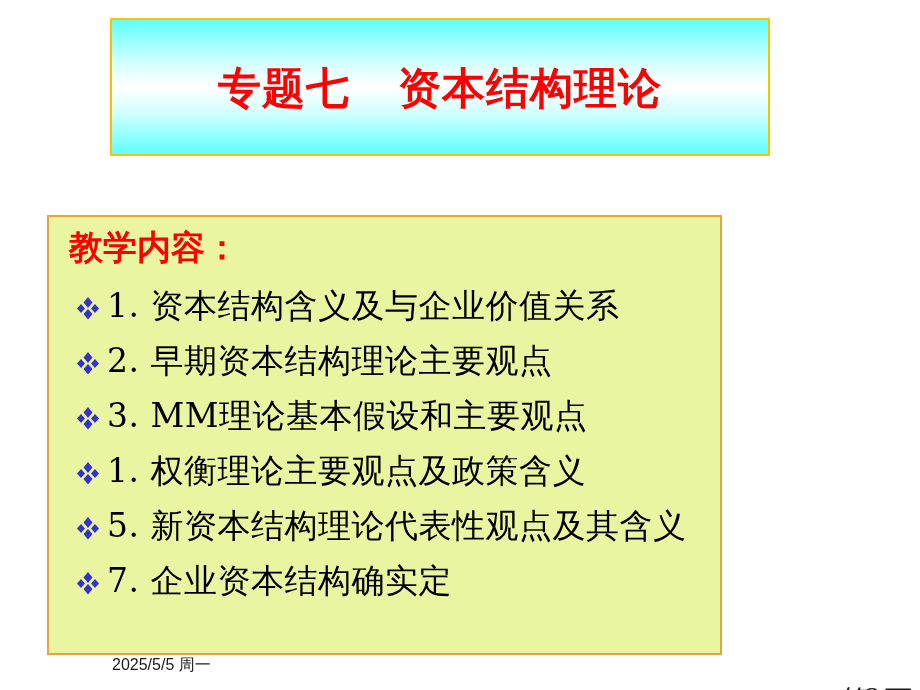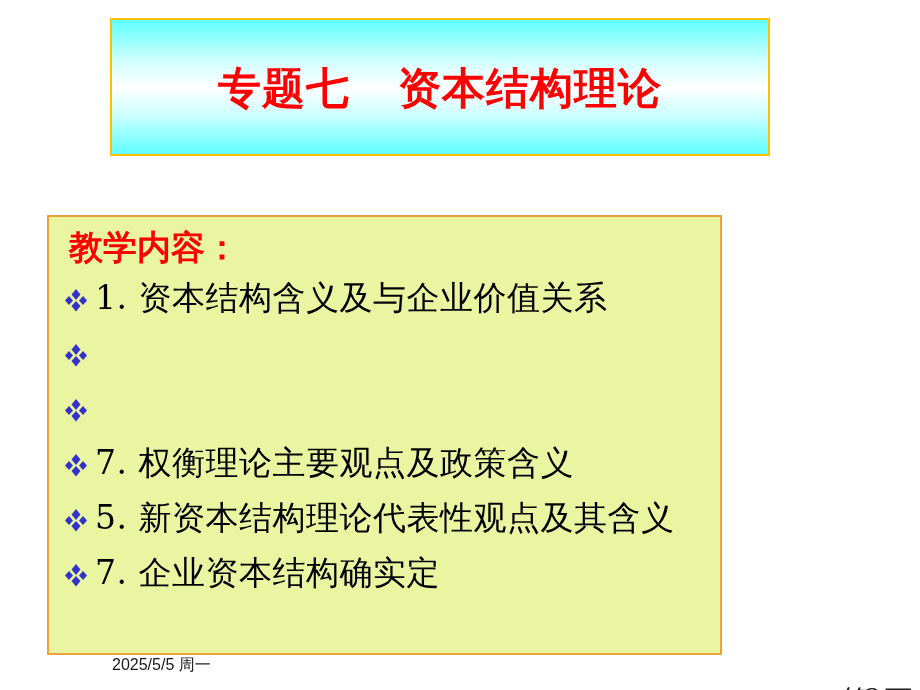--- a/index.html
+++ b/index.html
@@ -86,21 +86,21 @@
     color: #FF0000;
     font-family: "DejaVu Serif", "Liberation Serif", serif;
     font-weight: 700;
     font-size: 34px;
     line-height: 1.18;
     margin: 2px 0 4px 6px;
     white-space: pre;
   }
   .bullet-list {
     list-style: none;
-    margin: 0;
+    margin: 12px;
     padding: 0;
   }
   .bullet-item {
     display: flex;
     align-items: center;
     margin: 0 0 1px 0;
     height: 54px;
   }
   .bullet-marker {
     flex: 0 0 auto;
@@ -182,47 +182,49 @@
         <span class="bullet-marker">
           <svg width="26" height="26" viewBox="0 0 26 26" aria-hidden="true">
             <g fill="#3333CC">
               <polygon points="13,2 17.5,7.5 13,13 8.5,7.5"></polygon>
               <polygon points="6,9 10,13.5 6,18 2,13.5"></polygon>
               <polygon points="20,9 24,13.5 20,18 16,13.5"></polygon>
               <polygon points="13,14 17.5,19 13,24.5 8.5,19"></polygon>
             </g>
           </svg>
         </span>
-      </li>
-
-      <li class="bullet-item">
-        <span class="bullet-marker">
-          <svg width="26" height="26" viewBox="0 0 26 26" aria-hidden="true">
-            <g fill="#3333CC">
-              <polygon points="13,2 17.5,7.5 13,13 8.5,7.5"></polygon>
-              <polygon points="6,9 10,13.5 6,18 2,13.5"></polygon>
-              <polygon points="20,9 24,13.5 20,18 16,13.5"></polygon>
-              <polygon points="13,14 17.5,19 13,24.5 8.5,19"></polygon>
-            </g>
-          </svg>
-        </span>
-      </li>
-
-      <li class="bullet-item">
-        <span class="bullet-marker">
-          <svg width="26" height="26" viewBox="0 0 26 26" aria-hidden="true">
-            <g fill="#3333CC">
-              <polygon points="13,2 17.5,7.5 13,13 8.5,7.5"></polygon>
-              <polygon points="6,9 10,13.5 6,18 2,13.5"></polygon>
-              <polygon points="20,9 24,13.5 20,18 16,13.5"></polygon>
-              <polygon points="13,14 17.5,19 13,24.5 8.5,19"></polygon>
-            </g>
-          </svg>
-        </span>
-        <span class="bullet-text">7. 权衡理论主要观点及政策含义</span>
+        <span class="bullet-text">2. 早期资本结构理论主要观点</span>
+      </li>
+
+      <li class="bullet-item">
+        <span class="bullet-marker">
+          <svg width="26" height="26" viewBox="0 0 26 26" aria-hidden="true">
+            <g fill="#3333CC">
+              <polygon points="13,2 17.5,7.5 13,13 8.5,7.5"></polygon>
+              <polygon points="6,9 10,13.5 6,18 2,13.5"></polygon>
+              <polygon points="20,9 24,13.5 20,18 16,13.5"></polygon>
+              <polygon points="13,14 17.5,19 13,24.5 8.5,19"></polygon>
+            </g>
+          </svg>
+        </span>
+        <span class="bullet-text">3. MM理论基本假设和主要观点</span>
+      </li>
+
+      <li class="bullet-item">
+        <span class="bullet-marker">
+          <svg width="26" height="26" viewBox="0 0 26 26" aria-hidden="true">
+            <g fill="#3333CC">
+              <polygon points="13,2 17.5,7.5 13,13 8.5,7.5"></polygon>
+              <polygon points="6,9 10,13.5 6,18 2,13.5"></polygon>
+              <polygon points="20,9 24,13.5 20,18 16,13.5"></polygon>
+              <polygon points="13,14 17.5,19 13,24.5 8.5,19"></polygon>
+            </g>
+          </svg>
+        </span>
+        <span class="bullet-text">1. 权衡理论主要观点及政策含义</span>
       </li>
 
       <li class="bullet-item">
         <span class="bullet-marker">
           <svg width="26" height="26" viewBox="0 0 26 26" aria-hidden="true">
             <g fill="#3333CC">
               <polygon points="13,2 17.5,7.5 13,13 8.5,7.5"></polygon>
               <polygon points="6,9 10,13.5 6,18 2,13.5"></polygon>
               <polygon points="20,9 24,13.5 20,18 16,13.5"></polygon>
               <polygon points="13,14 17.5,19 13,24.5 8.5,19"></polygon>

